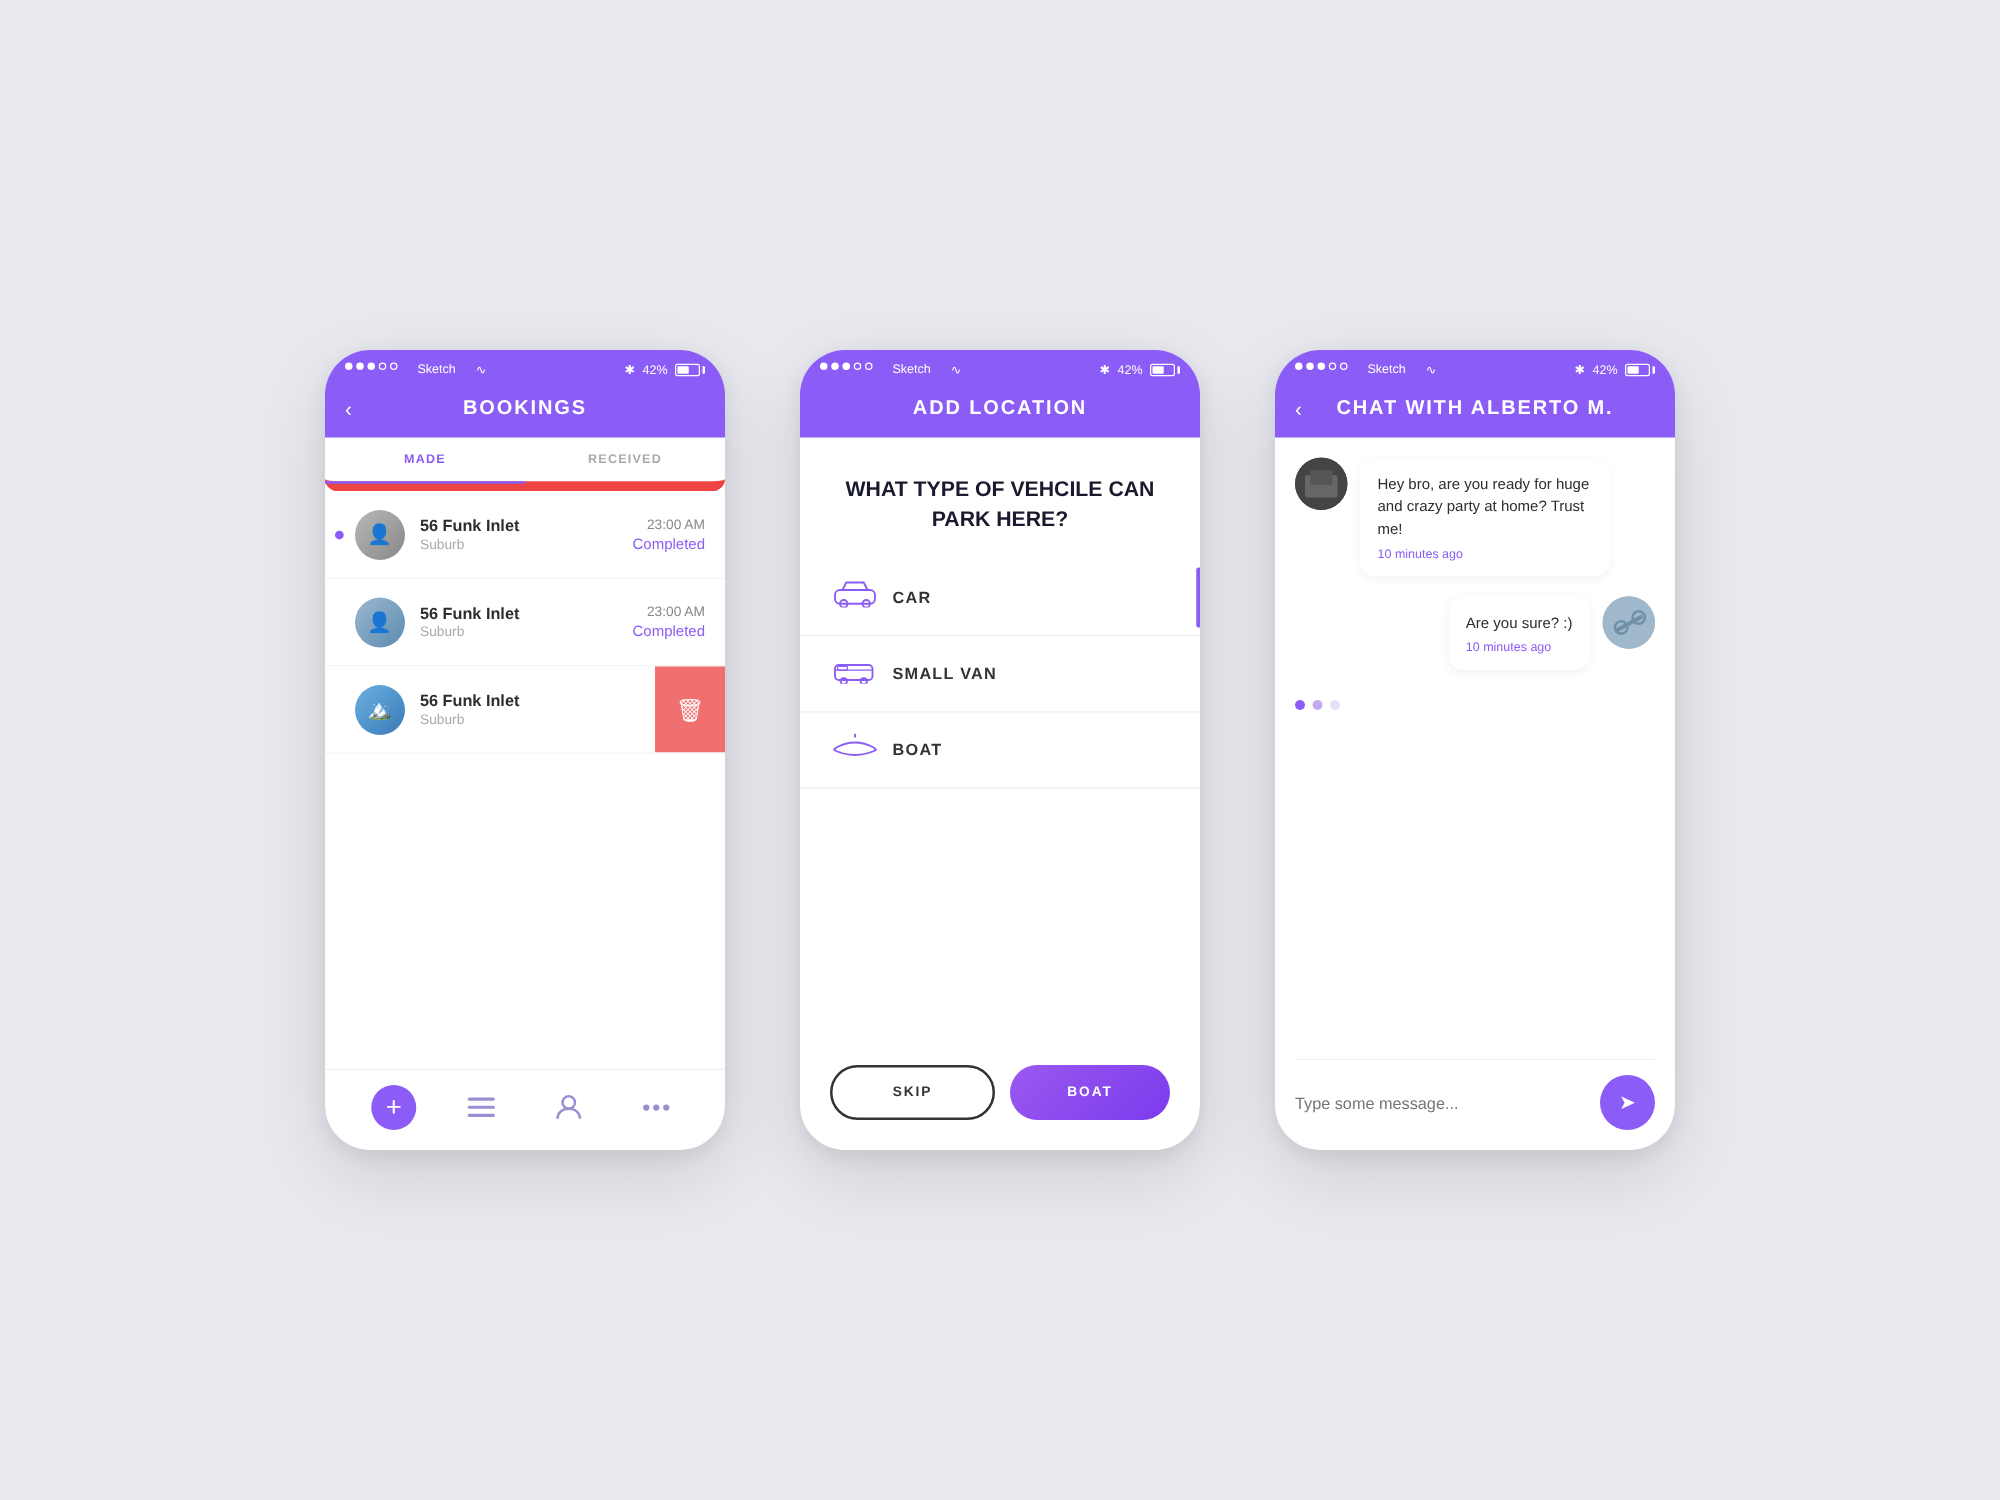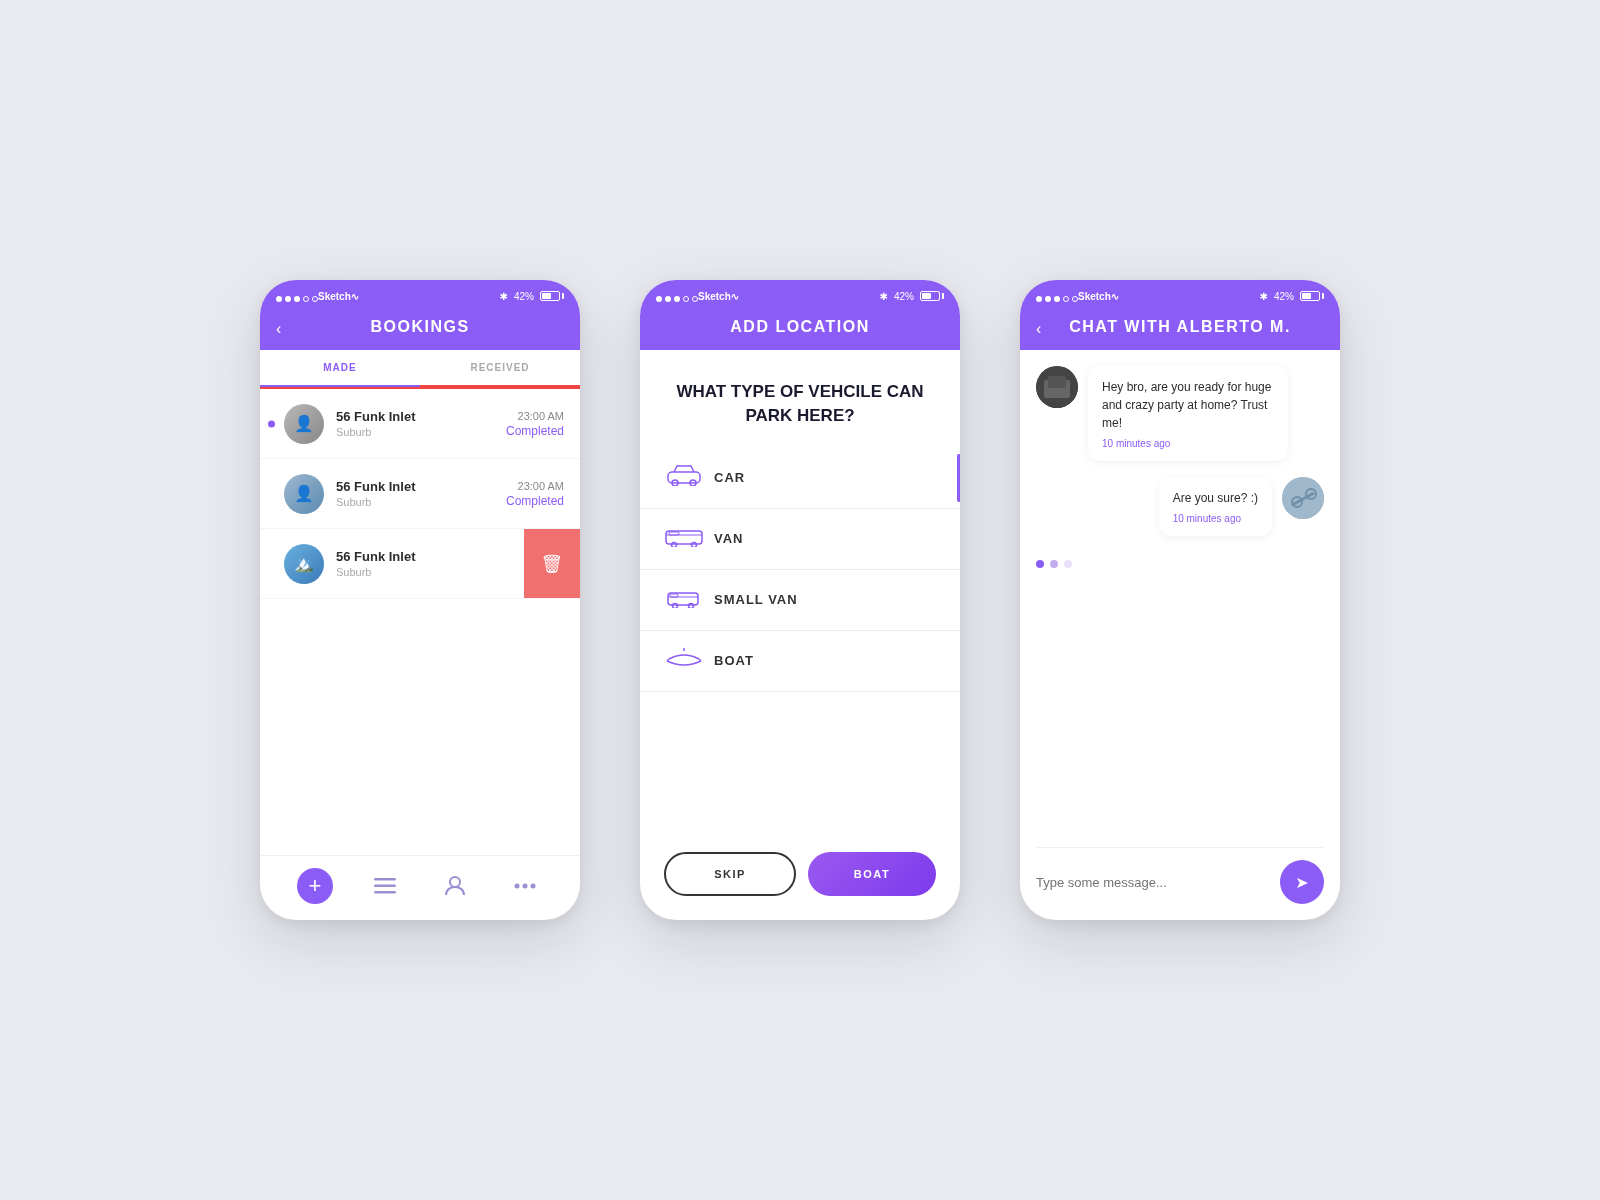--- a/index.html
+++ b/index.html
@@ -35,25 +35,25 @@
     .status-bar {
       background: #8B5CF6;
       padding: 8px 16px 4px;
       display: flex;
       justify-content: space-between;
       align-items: center;
       height: 28px;
     }
     .status-left {
       display: flex;
-      align-items: flex-end;
-      gap: 0;
+      align-items: flex-start;
+      gap: 16px;
       font-size: 10px;
       color: #fff;
-      font-weight: 700;
+      font-weight: 400;
     }
     .status-dots {
       display: flex; gap: 3px;
     }
     .dot {
       width: 6px; height: 6px; border-radius: 50%;
       background: #fff;
     }
     .dot.empty { background: transparent; border: 1.5px solid #fff; }
     .status-right {
@@ -84,21 +84,22 @@
       letter-spacing: 1.5px;
       text-transform: uppercase;
     }
     .back-btn {
       position: absolute; left: 16px; top: 50%; transform: translateY(-50%);
       color: #fff; font-size: 16px; cursor: pointer;
     }
     
     .tabs {
       display: flex;
-      border-bottom: 4px solid #ef4444;
+      border-bottom: 8px solid #ef4444;
+      border-radius: 10px;
     }
     .tab {
       flex: 1; text-align: center; padding: 12px;
       font-size: 10px; font-weight: 600; letter-spacing: 1px;
       color: #aaa; cursor: pointer; position: relative;
     }
     .tab.active { color: #8B5CF6; }
     .tab.active::after {
       content: ''; position: absolute; bottom: -2px; left: 0; right: 0;
       height: 2px; background: #8B5CF6;
@@ -368,32 +369,20 @@
             <svg width="40" height="22" viewBox="0 0 40 22">
               <rect x="4" y="8" width="32" height="11" rx="4" fill="none" stroke="#8B5CF6" stroke-width="1.5"></rect>
               <path d="M10 8 L13 2 H27 L30 8" fill="none" stroke="#8B5CF6" stroke-width="1.5"></path>
               <circle cx="11" cy="19" r="3" fill="none" stroke="#8B5CF6" stroke-width="1.5"></circle>
               <circle cx="29" cy="19" r="3" fill="none" stroke="#8B5CF6" stroke-width="1.5"></circle>
             </svg>
           </div>
           <span class="vehicle-label">CAR</span>
         </div>
 
-        <div class="vehicle-option">
-          <div class="vehicle-icon">
-            <svg width="40" height="22" viewBox="0 0 40 22">
-              <rect x="2" y="6" width="36" height="13" rx="3" fill="none" stroke="#8B5CF6" stroke-width="1.5"></rect>
-              <path d="M2 10 H38" stroke="#8B5CF6" stroke-width="1"></path>
-              <rect x="5" y="7" width="10" height="3" rx="1" fill="none" stroke="#8B5CF6" stroke-width="1"></rect>
-              <circle cx="10" cy="20" r="2.5" fill="none" stroke="#8B5CF6" stroke-width="1.5"></circle>
-              <circle cx="30" cy="20" r="2.5" fill="none" stroke="#8B5CF6" stroke-width="1.5"></circle>
-            </svg>
-          </div>
-          <span class="vehicle-label">VAN</span>
-        </div>
 
         <div class="vehicle-option">
           <div class="vehicle-icon">
             <svg width="40" height="22" viewBox="0 0 40 22">
               <rect x="4" y="7" width="30" height="12" rx="3" fill="none" stroke="#8B5CF6" stroke-width="1.5"></rect>
               <path d="M4 11 H34" stroke="#8B5CF6" stroke-width="1"></path>
               <rect x="6" y="8" width="8" height="3" rx="1" fill="none" stroke="#8B5CF6" stroke-width="1"></rect>
               <circle cx="11" cy="20" r="2.5" fill="none" stroke="#8B5CF6" stroke-width="1.5"></circle>
               <circle cx="27" cy="20" r="2.5" fill="none" stroke="#8B5CF6" stroke-width="1.5"></circle>
             </svg>

